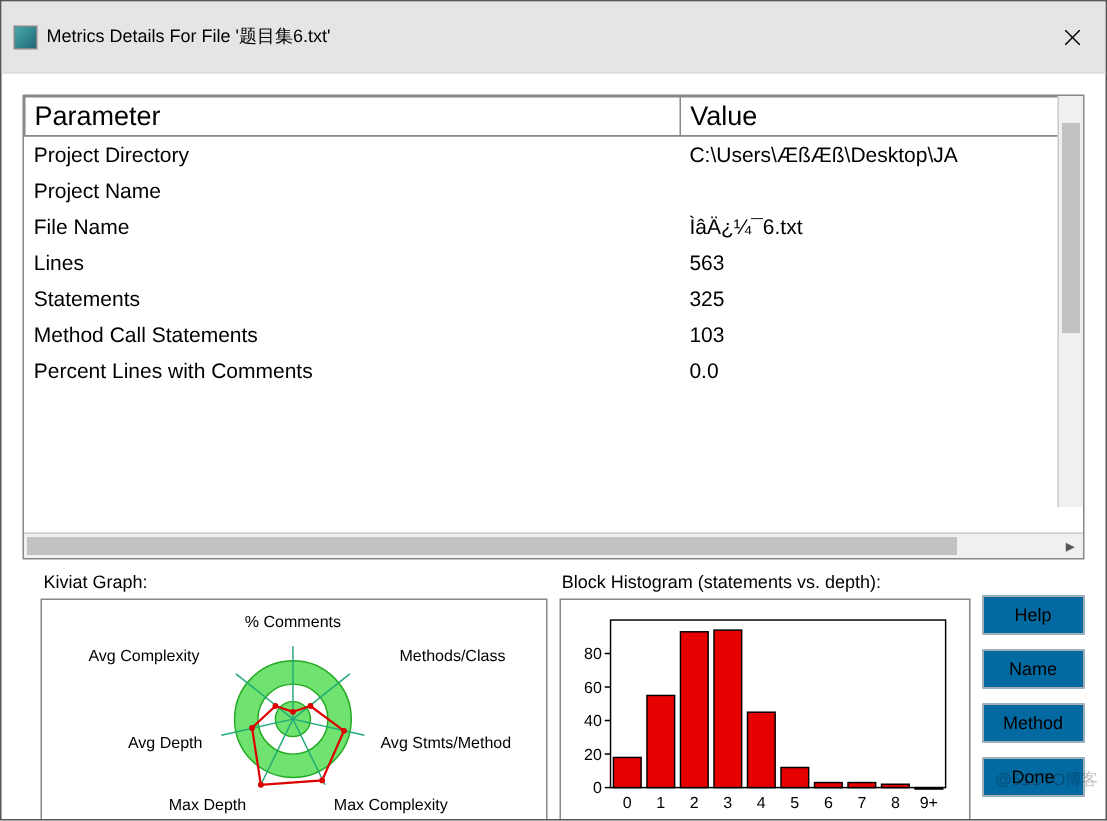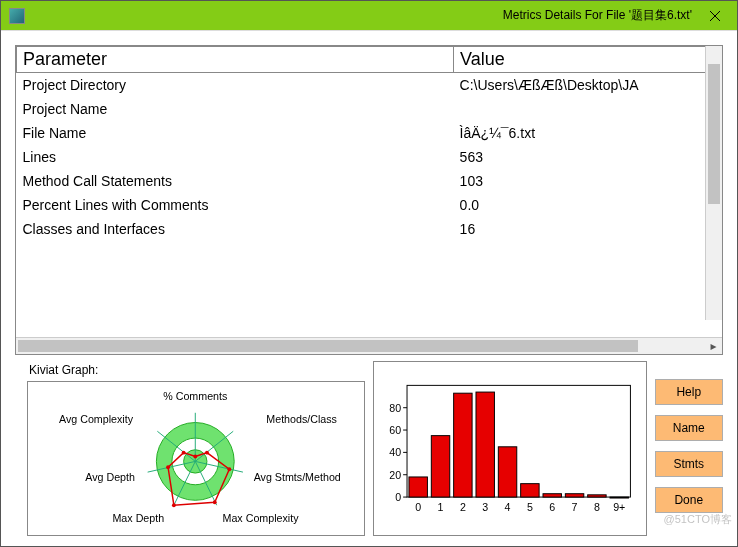--- a/index.html
+++ b/index.html
@@ -7,27 +7,26 @@
     margin: 0;
     font-family: "Segoe UI", Tahoma, sans-serif;
     font-size: 12px;
     background: #fff;
     width: 738px;
     height: 547px;
     overflow: hidden;
     border: 1px solid #555;
   }
   .titlebar {
-    height: 30px;
+    height: 48px;
     display: flex;
     align-items: center;
     padding: 0 0 0 8px;
-    background: #84cc16;
+    background: #e5e5e5;
     border-bottom: 1px solid #ddd;
-    text-align: right;
   }
   .titlebar .app-icon {
     width: 16px; height: 16px;
     background: linear-gradient(135deg,#4aa,#267);
     border: 1px solid #888;
     margin-right: 6px;
   }
   .titlebar .title { flex: 1; font-size: 12px; color: #000; }
   .titlebar .close {
     width: 45px; height: 30px;
@@ -134,21 +133,21 @@
     width: 70px;
     display: flex;
     flex-direction: column;
     gap: 10px;
     padding-top: 18px;
   }
   .buttons button {
     height: 26px;
     font-family: inherit;
     font-size: 12px;
-    background: #fdba74;
+    background: #0369a1;
     border: 1px solid #adadad;
   }
 
   
   .kiviat-svg { width:100%; height:100%; }
   .kiv-label { font-size: 11px; fill:#000; }
 
   
   .hist-svg { width:100%; height:100%; }
   .axis-label { font-size: 11px; fill:#000; }
@@ -201,30 +200,30 @@
             </tr>
             <tr>
               <td>File Name</td>
               <td>ÌâÄ¿¼¯6.txt</td>
             </tr>
             <tr>
               <td>Lines</td>
               <td>563</td>
             </tr>
             <tr>
+              <td>Statements</td>
+              <td>325</td>
+            </tr>
+            <tr>
               <td>Method Call Statements</td>
               <td>103</td>
             </tr>
             <tr>
               <td>Percent Lines with Comments</td>
               <td>0.0</td>
-            </tr>
-            <tr>
-              <td>Classes and Interfaces</td>
-              <td>16</td>
             </tr>
           </tbody>
       </table>
       <div class="vscroll">
         <div class="thumb"></div>
       </div>
     </div>
     <div class="hscroll">
       <div class="thumb"></div>
       <div class="arrow-r">▸</div>
@@ -268,20 +267,21 @@
           <text class="kiv-label" x="232" y="98" text-anchor="start">Avg Stmts/Method</text>
           <text class="kiv-label" x="200" y="140" text-anchor="start">Max Complexity</text>
           <text class="kiv-label" x="140" y="140" text-anchor="end">Max Depth</text>
           <text class="kiv-label" x="110" y="98" text-anchor="end">Avg Depth</text>
           <text class="kiv-label" x="108" y="38" text-anchor="end">Avg Complexity</text>
         </svg>
       </div>
     </div>
 
     <div class="panel hist-panel">
+      <div class="panel-label">Block Histogram (statements vs. depth):</div>
       <div class="panel-box">
         <svg class="hist-svg" viewBox="0 0 280 150">
           <g id="hist-g" transform="translate(34,10)">
               <rect x="0" y="0" width="230" height="115" fill="none" stroke="#000"></rect>
               <line x1="-4" x2="0" y1="115" y2="115" stroke="#000"></line>
               <text x="-6" y="119" text-anchor="end" class="axis-label">0</text>
               <line x1="-4" x2="0" y1="92" y2="92" stroke="#000"></line>
               <text x="-6" y="96" text-anchor="end" class="axis-label">20</text>
               <line x1="-4" x2="0" y1="69" y2="69" stroke="#000"></line>
               <text x="-6" y="73" text-anchor="end" class="axis-label">40</text>
@@ -310,21 +310,21 @@
               <rect x="209" y="115" width="19" height="1" fill="#e60000" stroke="#000"></rect>
               <text x="218.5" y="129" text-anchor="middle" class="axis-label">9+</text>
             </g>
         </svg>
       </div>
     </div>
 
     <div class="buttons">
       <button>Help</button>
       <button>Name</button>
-      <button>Stmts</button>
+      <button>Method</button>
       <button>Done</button>
     </div>
 
   </div>
 
 </div>
 
 <div class="watermark">@51CTO博客</div>
 
 </body></html>

